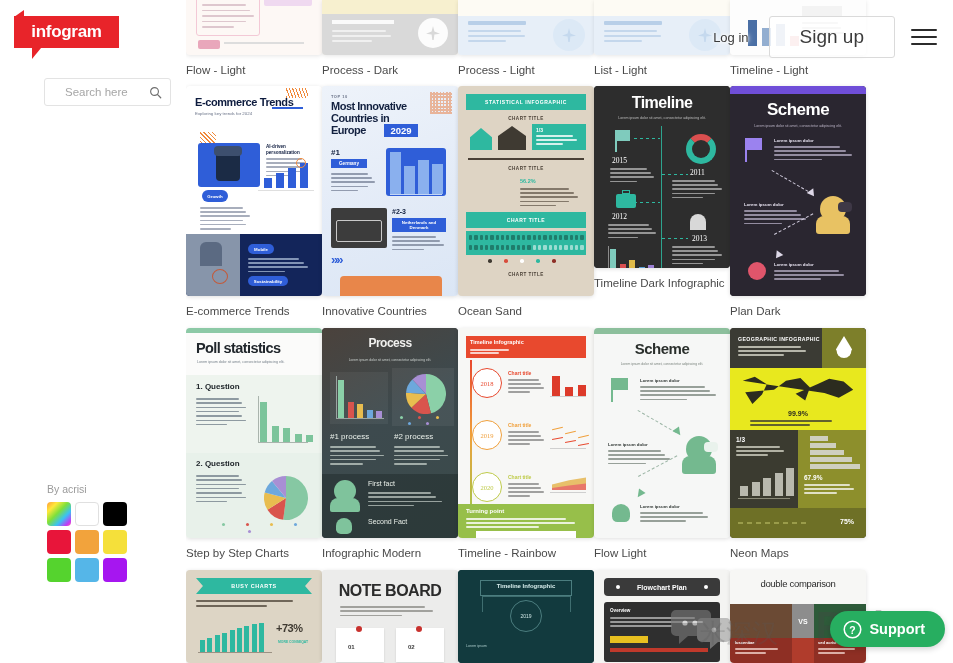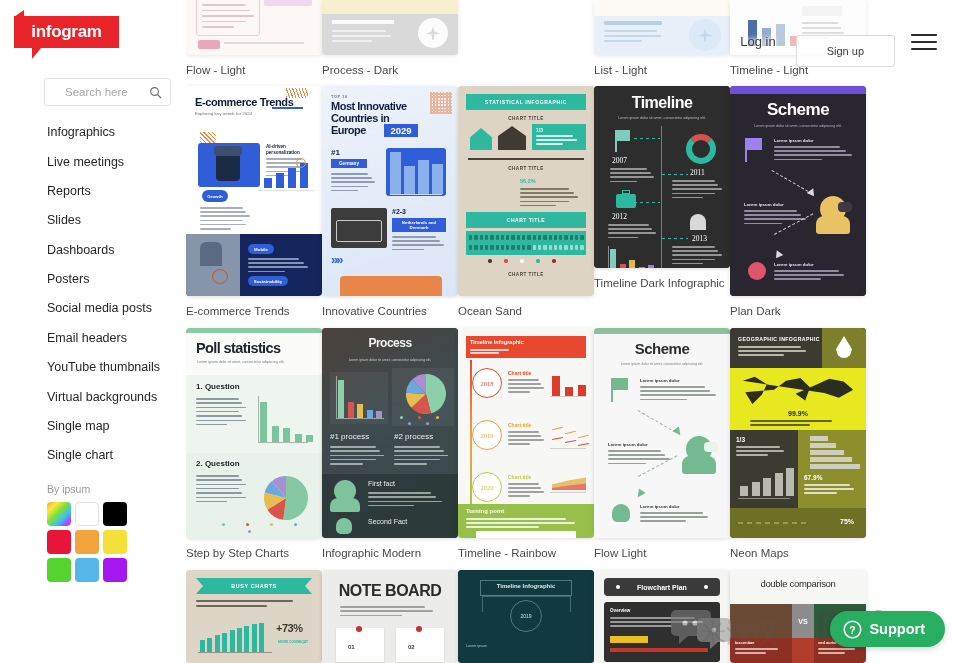--- a/index.html
+++ b/index.html
@@ -44,26 +44,25 @@
   #header-right {
     position: absolute; right: 16px; top: 16px;
     display: flex; align-items: center; gap: 16px; pointer-events: auto;
   }
   #login-link {
     font-size: 13px; color: #3b3b3b; text-decoration: none;
     padding: 6px 4px; cursor: pointer;
     text-shadow: 0 0 3px #fff, 0 0 5px #fff, 0 0 7px #fff;
   }
   #signup-btn {
-    font-size: 11px; color: #3b3b3b;
+    font-size: 19px; color: #3b3b3b;
     background: rgba(255,255,255,0.78);
     border: 1px solid #dadada; border-radius: 3px;
     padding: 9px 30px; cursor: pointer;
     font-family: "Liberation Sans", sans-serif;
-    margin-top: 19px;
   }
   #hamburger {
     width: 26px; height: 20px; cursor: pointer;
     display: flex; flex-direction: column; justify-content: space-between;
     padding: 2px 0;
   }
   #hamburger span { display: block; height: 2px; background: #2b2b2b; border-radius: 1px; }
 
   
   #sidebar {
@@ -163,20 +162,33 @@
         <div style="position: absolute; left: 0px; top: -10px; width: 136px; height: 24px; background: rgb(247, 240, 207);"></div>
         <div style="position: absolute; left: 0px; top: 14px; width: 136px; height: 41px; background: rgb(217, 217, 217);"></div>
         <div style="position: absolute; left: 10px; top: 20px; width: 62px; height: 4px; background: rgb(255, 255, 255); opacity: 0.85;"></div>
         <div style="position: absolute; left: 10px; top: 30px; width: 54.4px; height: 1.6px; background: rgb(255, 255, 255); opacity: 0.6; border-radius: 1px;"></div>
         <div style="position: absolute; left: 10px; top: 35px; width: 59.2px; height: 1.6px; background: rgb(255, 255, 255); opacity: 0.6; border-radius: 1px;"></div>
         <div style="position: absolute; left: 10px; top: 40px; width: 39.68px; height: 1.6px; background: rgb(255, 255, 255); opacity: 0.6; border-radius: 1px;"></div>
         <div style="position: absolute; left: 96px; top: 18px; width: 30px; height: 30px; border-radius: 50%; background: rgb(255, 255, 255); opacity: 0.9;"></div>
         <div style="position: absolute; left: 104px; top: 26px; width: 14px; height: 14px; background: rgb(217, 217, 217); clip-path: polygon(50% 0px, 60% 40%, 100% 55%, 60% 60%, 55% 100%, 45% 100%, 40% 60%, 0px 55%, 40% 40%);"></div>
       </div>
       <div class="card-label">Process - Dark</div>
+    </div>
+    <div class="cell" style="left: 272px; top: 0px; width: 136px;">
+      <div class="thumb r1thumb" style="height: 55px; background: rgb(242, 246, 251);">
+        <div style="position: absolute; left: 0px; top: -14px; width: 136px; height: 30px; background: rgb(253, 251, 244);"></div>
+        <div style="position: absolute; left: 0px; top: 16px; width: 136px; height: 39px; background: rgb(231, 239, 248);"></div>
+        <div style="position: absolute; left: 10px; top: 21px; width: 58px; height: 4px; background: rgb(184, 207, 232); border-radius: 1px;"></div>
+        <div style="position: absolute; left: 10px; top: 30px; width: 52.7px; height: 1.6px; background: rgb(184, 207, 232); opacity: 0.75; border-radius: 1px;"></div>
+        <div style="position: absolute; left: 10px; top: 35px; width: 57.35px; height: 1.6px; background: rgb(184, 207, 232); opacity: 0.75; border-radius: 1px;"></div>
+        <div style="position: absolute; left: 10px; top: 40px; width: 38.44px; height: 1.6px; background: rgb(184, 207, 232); opacity: 0.75; border-radius: 1px;"></div>
+        <div style="position: absolute; left: 95px; top: 19px; width: 32px; height: 32px; border-radius: 50%; background: rgb(220, 233, 246);"></div>
+        <div style="position: absolute; left: 104px; top: 28px; width: 14px; height: 14px; background: rgb(197, 217, 238); clip-path: polygon(50% 0px, 60% 40%, 100% 55%, 60% 60%, 55% 100%, 45% 100%, 40% 60%, 0px 55%, 40% 40%);"></div>
+      </div>
+      <div class="card-label">Process - Light</div>
     </div>
     <div class="cell" style="left: 408px; top: 0px; width: 136px;">
       <div class="thumb r1thumb" style="height: 55px; background: rgb(244, 248, 252);">
         <div style="position: absolute; left: 0px; top: -14px; width: 136px; height: 30px; background: rgb(253, 251, 244);"></div>
         <div style="position: absolute; left: 0px; top: 16px; width: 136px; height: 39px; background: rgb(231, 239, 248);"></div>
         <div style="position: absolute; left: 10px; top: 21px; width: 58px; height: 4px; background: rgb(184, 207, 232); border-radius: 1px;"></div>
         <div style="position: absolute; left: 10px; top: 30px; width: 52.7px; height: 1.6px; background: rgb(184, 207, 232); opacity: 0.75; border-radius: 1px;"></div>
         <div style="position: absolute; left: 10px; top: 35px; width: 57.35px; height: 1.6px; background: rgb(184, 207, 232); opacity: 0.75; border-radius: 1px;"></div>
         <div style="position: absolute; left: 10px; top: 40px; width: 38.44px; height: 1.6px; background: rgb(184, 207, 232); opacity: 0.75; border-radius: 1px;"></div>
         <div style="position: absolute; left: 95px; top: 19px; width: 32px; height: 32px; border-radius: 50%; background: rgb(220, 233, 246);"></div>
@@ -351,21 +363,21 @@
       <div class="card-label">Ocean Sand</div>
     </div>
     <div class="cell" style="left: 408px; top: 86px; width: 136px;">
       <div class="thumb " style="height: 182px; background: rgb(42, 42, 42);">
         <div style="position: absolute; left: 0px; top: 0px; width: 136px; height: 210px; background: rgb(45, 45, 45);"></div>
         <div style="position: absolute; left: 0px; top: 8px; width: 136px; text-align: center; font-size: 16px; font-weight: bold; color: rgb(255, 255, 255); letter-spacing: -0.5px;">Timeline</div>
         <div style="position: absolute; left: 14px; top: 30px; width: 108px; text-align: center; font-size: 3.6px; color: rgb(189, 189, 189);">Lorem ipsum dolor sit amet, consectetur adipiscing elit.</div>
         <div style="position: absolute; left: 67px; top: 40px; width: 1px; height: 168px; background: rgb(46, 184, 160); opacity: 0.85;"></div>
         <div style="position: absolute; left: 22px; top: 44px; width: 14px; height: 11px; background: rgb(127, 203, 189);"></div>
         <div style="position: absolute; left: 21px; top: 44px; width: 1.6px; height: 22px; background: rgb(127, 203, 189);"></div>
-        <div style="position: absolute; left: 18px; top: 70px; font-size: 7.5px; color: rgb(255, 255, 255); font-family: &quot;Liberation Serif&quot;, serif;">2007</div>
+        <div style="position: absolute; left: 18px; top: 70px; font-size: 7.5px; color: rgb(255, 255, 255); font-family: &quot;Liberation Serif&quot;, serif;">2015</div>
         <div style="position: absolute; left: 16px; top: 82px; width: 37.4px; height: 1.6px; background: rgb(184, 184, 184); opacity: 0.75; border-radius: 1px;"></div>
         <div style="position: absolute; left: 16px; top: 86.2px; width: 40.7px; height: 1.6px; background: rgb(184, 184, 184); opacity: 0.75; border-radius: 1px;"></div>
         <div style="position: absolute; left: 16px; top: 90.4px; width: 44px; height: 1.6px; background: rgb(184, 184, 184); opacity: 0.75; border-radius: 1px;"></div>
         <div style="position: absolute; left: 16px; top: 94.6px; width: 27.28px; height: 1.6px; background: rgb(184, 184, 184); opacity: 0.75; border-radius: 1px;"></div>
         <div style="position: absolute; left: 92px; top: 48px; width: 30px; height: 30px; border-radius: 50%; border-width: 6px; border-style: solid; border-color: rgb(217, 79, 79) rgb(46, 184, 160) rgb(46, 184, 160); border-image: initial; box-sizing: border-box;"></div>
         <div style="position: absolute; left: 96px; top: 82px; font-size: 7.5px; color: rgb(255, 255, 255); font-family: &quot;Liberation Serif&quot;, serif;">2011</div>
         <div style="position: absolute; left: 78px; top: 94px; width: 42.5px; height: 1.6px; background: rgb(184, 184, 184); opacity: 0.75; border-radius: 1px;"></div>
         <div style="position: absolute; left: 78px; top: 98.2px; width: 46.25px; height: 1.6px; background: rgb(184, 184, 184); opacity: 0.75; border-radius: 1px;"></div>
         <div style="position: absolute; left: 78px; top: 102.4px; width: 50px; height: 1.6px; background: rgb(184, 184, 184); opacity: 0.75; border-radius: 1px;"></div>
         <div style="position: absolute; left: 78px; top: 106.6px; width: 42.5px; height: 1.6px; background: rgb(184, 184, 184); opacity: 0.75; border-radius: 1px;"></div>
@@ -737,36 +749,22 @@
   </div>
 
 <div id="sidebar">
   <div id="search-wrap">
     <input id="search-input" type="text" placeholder="Search here" style="">
     <svg id="search-icon" viewBox="0 0 16 16">
       <circle cx="6.8" cy="6.8" r="4.8" fill="none" stroke="#6f6f6f" stroke-width="1.4"></circle>
       <line x1="10.3" y1="10.3" x2="14.4" y2="14.4" stroke="#6f6f6f" stroke-width="1.6" stroke-linecap="round"></line>
     </svg>
   </div>
-  <nav id="nav-list">
-      <a class="nav-item">Infographics</a>
-      <a class="nav-item">Live meetings</a>
-      <a class="nav-item">Reports</a>
-      <a class="nav-item">Slides</a>
-      <a class="nav-item">Dashboards</a>
-      <a class="nav-item">Posters</a>
-      <a class="nav-item">Social media posts</a>
-      <a class="nav-item">Email headers</a>
-      <a class="nav-item">YouTube thumbnails</a>
-      <a class="nav-item">Virtual backgrounds</a>
-      <a class="nav-item">Single map</a>
-      <a class="nav-item">Single chart</a>
-    </nav>
   <div id="bycolor-wrap">
-    <div id="bycolor-label">By ipsum</div>
+    <div id="bycolor-label">By acrisi</div>
     <div id="swatches">
         <div class="swatch rainbow"></div>
         <div class="swatch white" style="background: rgb(255, 255, 255);"></div>
         <div class="swatch" style="background: rgb(0, 0, 0);"></div>
         <div class="swatch" style="background: rgb(232, 21, 58);"></div>
         <div class="swatch" style="background: rgb(242, 163, 60);"></div>
         <div class="swatch" style="background: rgb(245, 224, 58);"></div>
         <div class="swatch" style="background: rgb(85, 211, 46);"></div>
         <div class="swatch" style="background: rgb(85, 182, 232);"></div>
         <div class="swatch" style="background: rgb(166, 22, 240);"></div>

